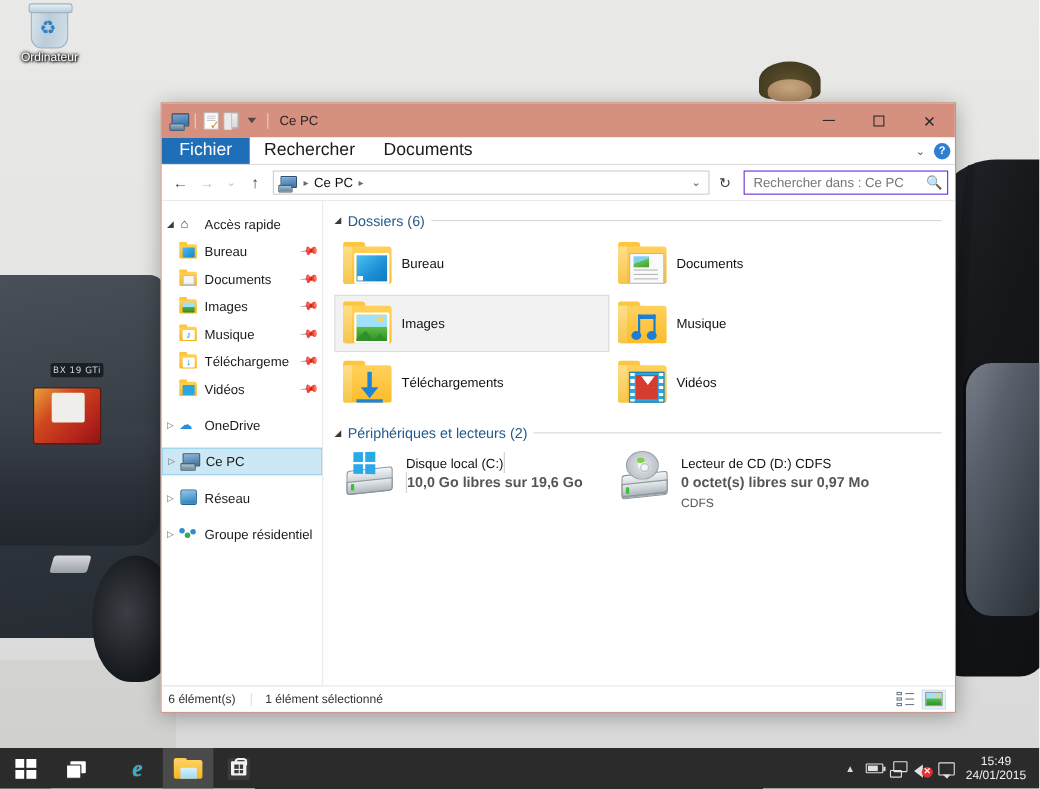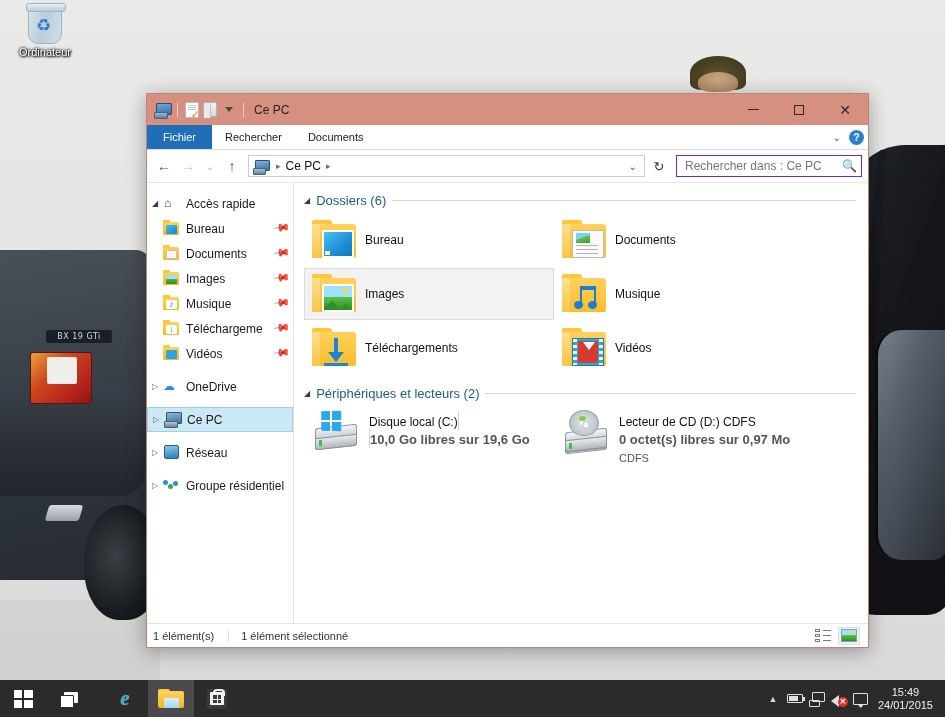--- a/index.html
+++ b/index.html
@@ -22,21 +22,21 @@
     position: absolute; left: -10px; top: 250px; width: 160px; height: 330px;
     background: linear-gradient(170deg,#4a5058 0%, #3c424a 35%, #2e343c 65%, #262b32 100%);
     border-radius: 4px 14px 6px 8px;
   }
   .wall-car-left2 {
     position: absolute; left: 0px; top: 386px; width: 145px; height: 110px;
     background: linear-gradient(180deg,#3a4049 0%, #2b3038 55%, #21262d 100%);
     border-radius: 0 10px 24px 0;
   }
   .wall-plate {
-    position: absolute; left: 46px; top: 330px; width: 66px; height: 13px;
+    position: absolute; left: 46px; top: 330px; width: 48px; height: 13px;
     background: #1b1f25; border-radius: 2px;
     color: #cfd4da; font-size: 8px; letter-spacing: .5px;
     font-family: "DejaVu Sans", sans-serif;
     display:flex; align-items:center; justify-content:center;
   }
   .wall-taillight {
     position: absolute; left: 30px; top: 352px; width: 62px; height: 52px;
     background: linear-gradient(135deg,#e8a23a 0%, #d0491f 35%, #b4231b 75%, #8d1513 100%);
     border-radius: 3px; border: 1px solid #5d1410;
   }
@@ -180,21 +180,21 @@
   .glyph-min { width: 11px; height: 1px; background: #2b2b2b; }
   .glyph-max { width: 10px; height: 10px; border: 1px solid #2b2b2b; }
   .glyph-close { font-size: 14px; line-height: 1; }
 
   
   .ribbon {
     height: 25px; background: #fff; display: flex; align-items: stretch;
     border-bottom: 1px solid #dcdcdc; position: relative; flex: 0 0 auto;
   }
   .rb-tab {
-    padding: 0 13px; display:flex; align-items:center; font-size: 11px; color: #1a1a1a;
+    padding: 0 13px; display:flex; align-items:center; font-size: 16px; color: #1a1a1a;
   }
   .rb-tab.file { background: #1e6fb8; color: #fff; padding: 0 16px; }
   .rb-right { position:absolute; right: 4px; top: 0; height: 25px; display:flex; align-items:center; gap: 8px; }
   .rb-chev { color:#5a5a5a; font-size: 10px; }
   .help-icon {
     width: 15px; height: 15px; border-radius: 50%;
     background: #2f7fd0; color:#fff; font-size: 10px; font-weight: bold;
     display:flex; align-items:center; justify-content:center;
   }
 
@@ -875,21 +875,21 @@
               <span class="drive-fs">CDFS</span>
             </span>
           </div>
 
         </div>
 
       </div>
     </div>
 
     <div class="statusbar">
-      <span class="status-item">1 élément(s)</span>
+      <span class="status-item">6 élément(s)</span>
       <span class="status-item sep">1 élément sélectionné</span>
       <span class="view-btns">
         <span class="vb">
           <span class="vb-details">
             <span class="c" style="top:0"></span>
               <span class="l" style="top:1px"></span>
             <span class="c" style="top:5px"></span>
               <span class="l" style="top:6px"></span>
             <span class="c" style="top:10px"></span>
               <span class="l" style="top:11px"></span>

